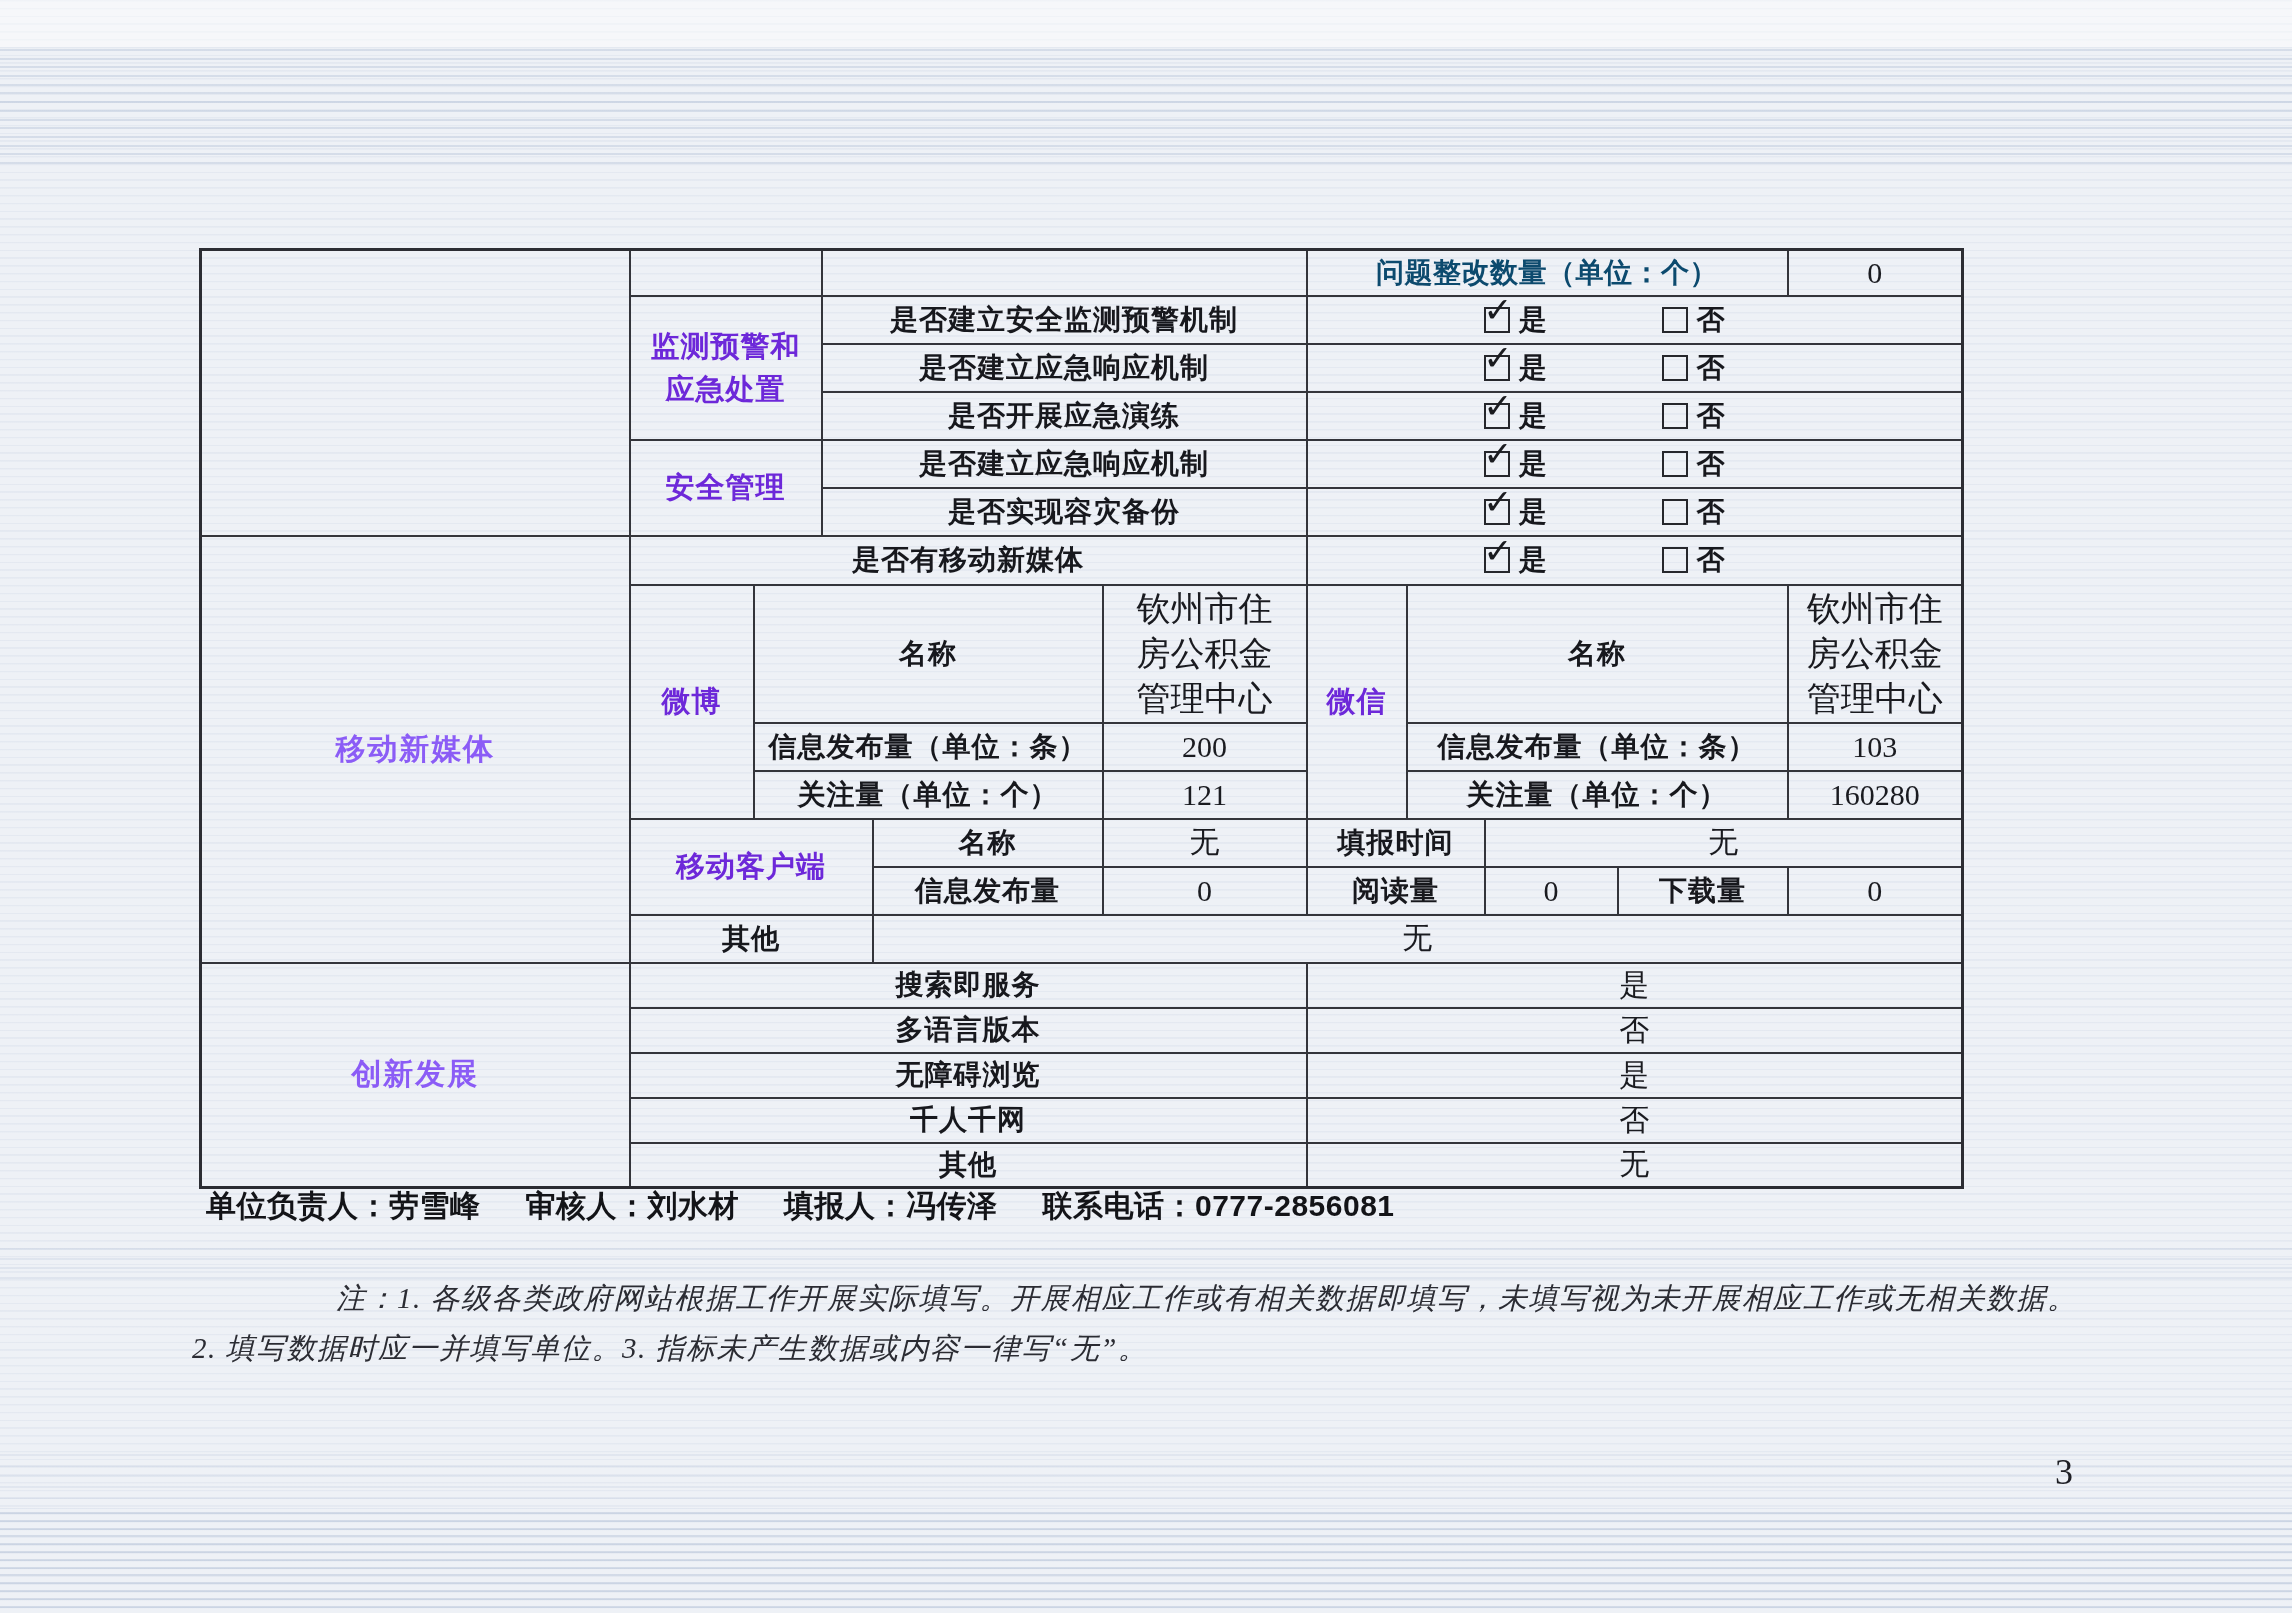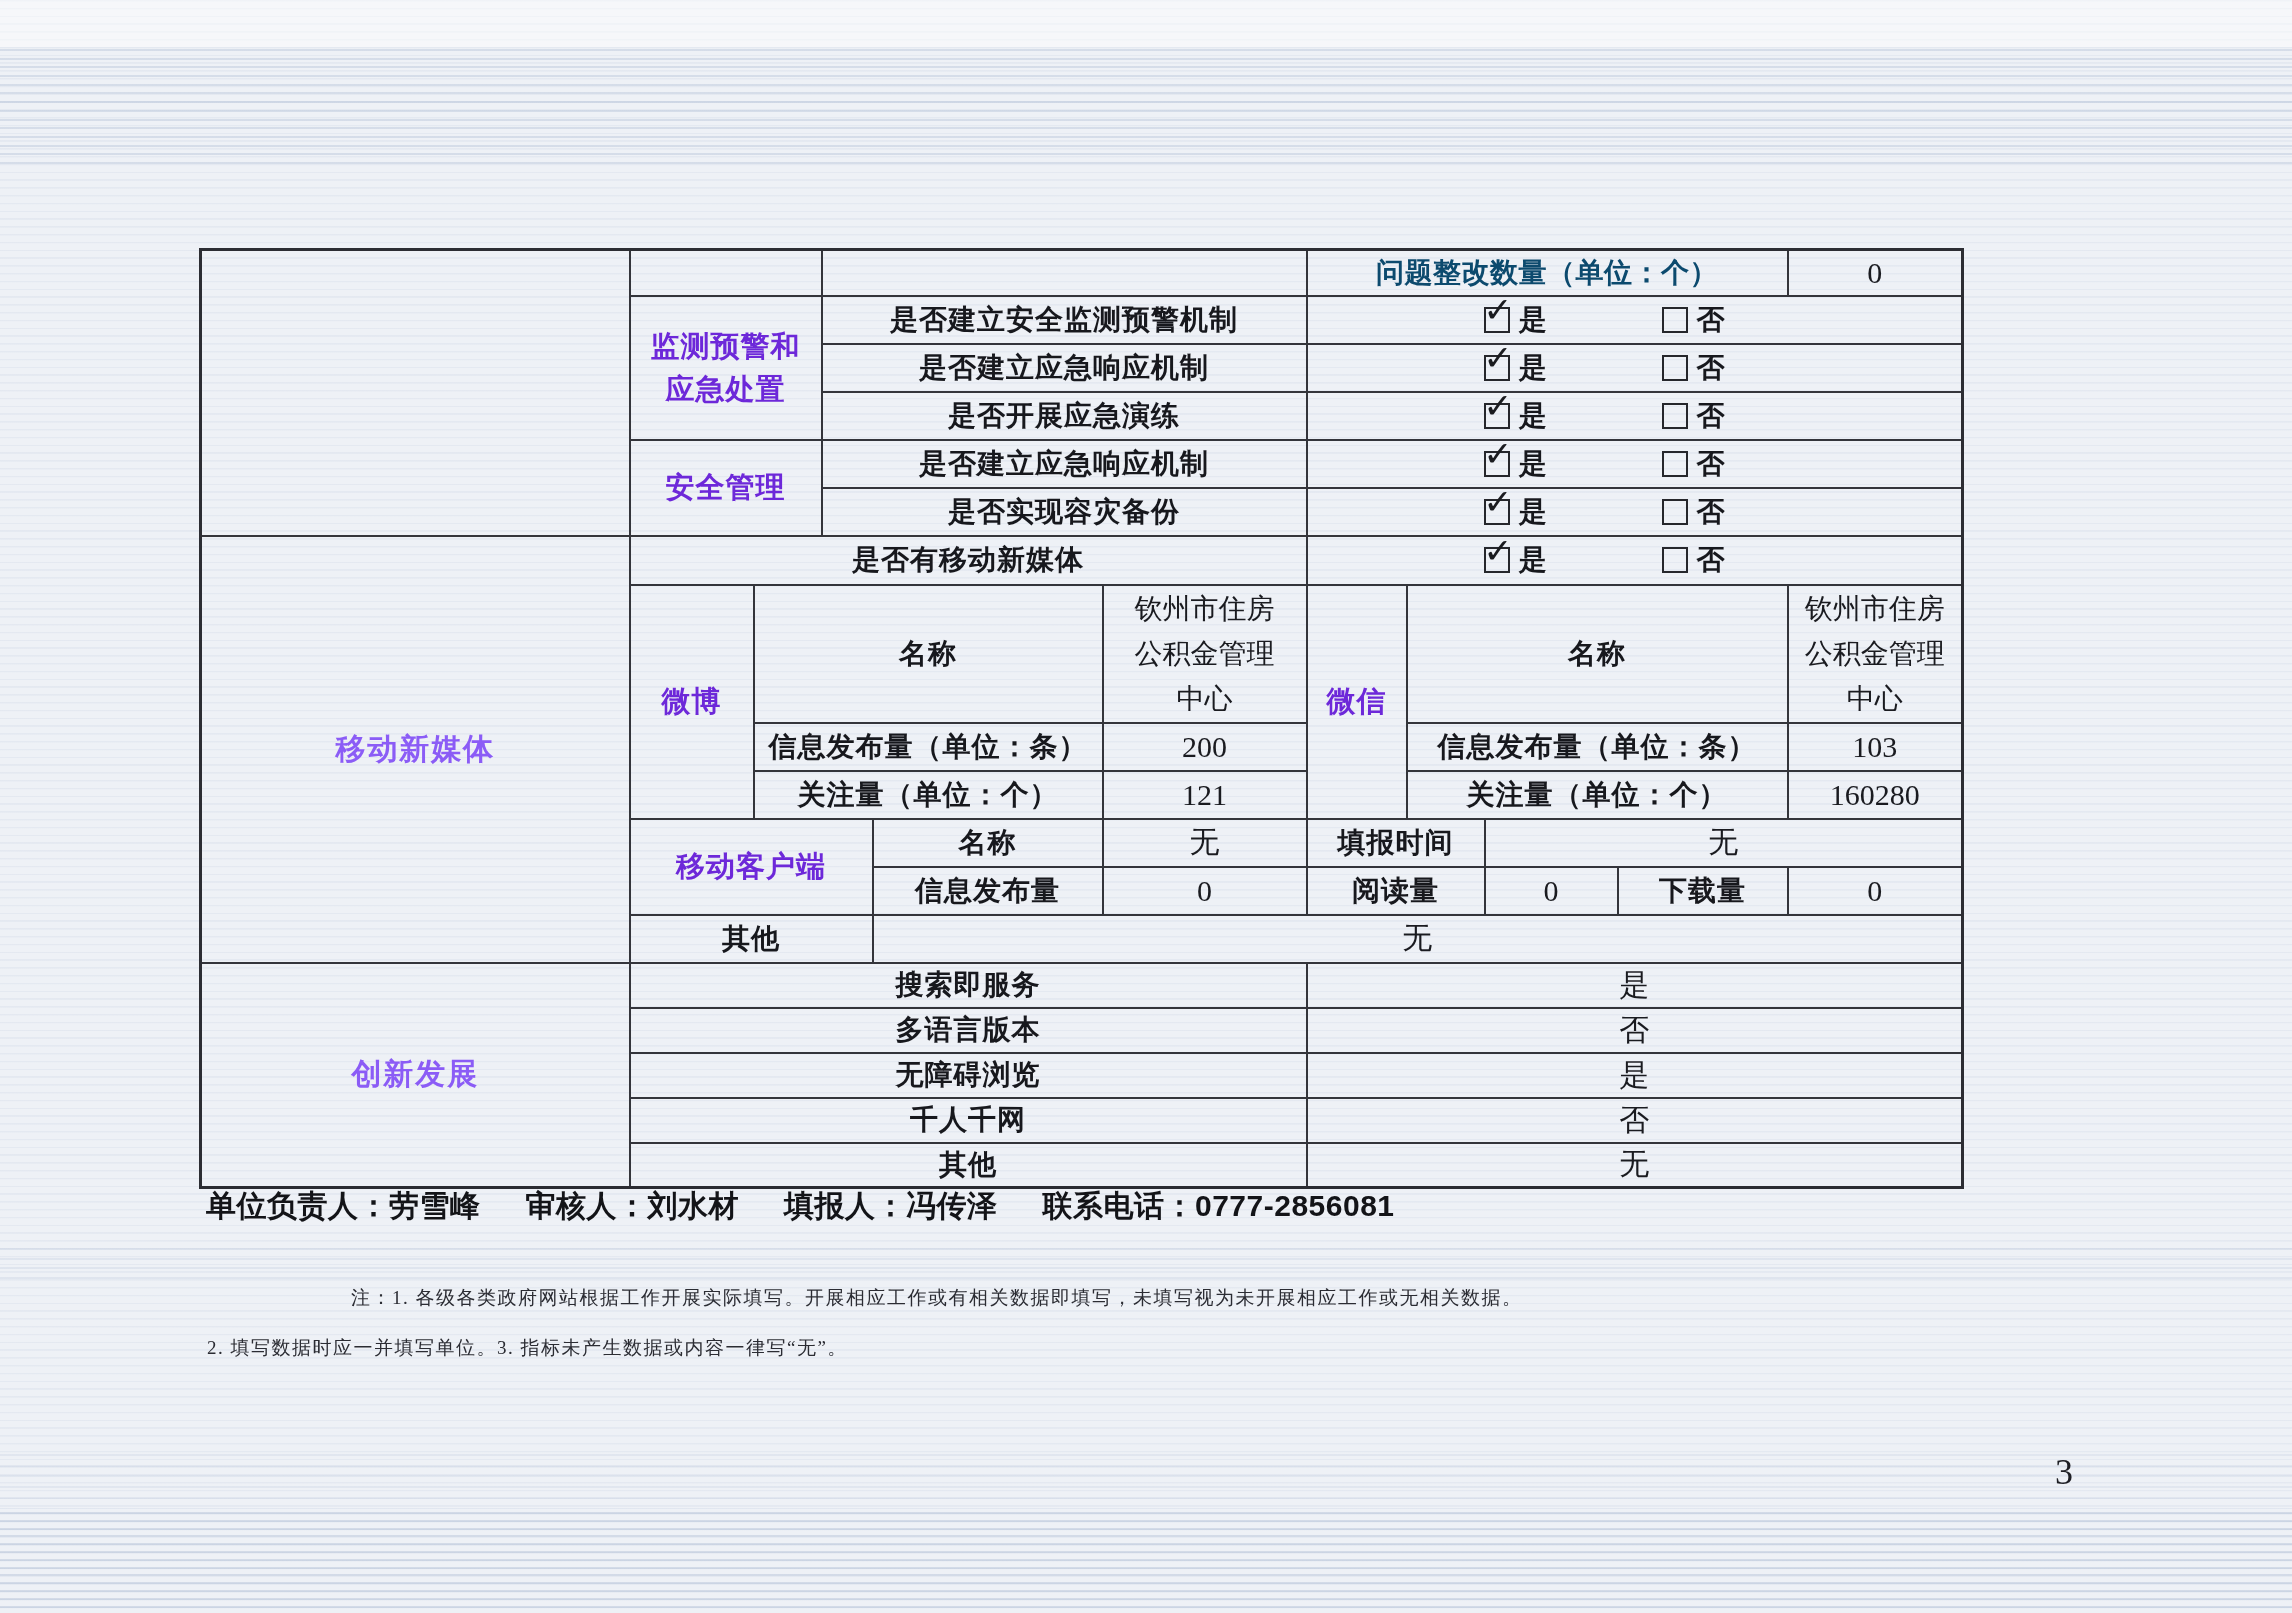--- a/index.html
+++ b/index.html
@@ -55,21 +55,21 @@
   table.form{border:3.3px solid #2c2d33;}
   .r47{height:46px}.r49{height:48px}.r51{height:49px}.r142{height:138px}.r46{height:45px}
 
   .q{font-weight:700;font-size:28px;letter-spacing:1px;color:#17181d;}
   .grp{font-weight:700;font-size:29px;letter-spacing:1px;line-height:43px;color:#6d28d9;}
   .sec{font-weight:700;font-size:30px;letter-spacing:1.9px;color:#8b5cf6;}
   .lbl{font-weight:700;font-size:28px;letter-spacing:0.5px;color:#0c4a6e;}
   .val{font-family:"Liberation Serif","DejaVu Serif",serif;font-size:30px;color:#1a1b20;}
   .name-val{
     font-family:"Liberation Serif","DejaVu Serif",serif;
-    font-size:28px;line-height:45px;color:#1a1b20;
+    font-size:34px;line-height:45px;color:#1a1b20;
     padding:0 21.3px;display:inline-block;
   }
   td.tight .name-val{padding:0 7.8px;}
 
   
   .cbrow{display:flex;justify-content:center;align-items:center;gap:115px;padding-right:60px;}
   .cbgroup{display:inline-flex;align-items:center;gap:8.7px;}
   .cbox{
     display:inline-block;width:22px;height:22px;position:relative;
     border:2.9px solid #26272c;background:transparent;flex:none;
@@ -81,23 +81,23 @@
   }
   .cblab{font-weight:600;font-size:28px;color:#17181d;}
 
   
   .footer{
     position:absolute;left:206px;top:1186px;width:1824px;z-index:2;
     display:flex;column-gap:45px;white-space:nowrap;
     font-weight:700;font-size:30px;letter-spacing:0.5px;color:#131418;text-align:right;
   }
   .notes{
-    position:absolute;left:207px;top:1273px;width:1989px;z-index:2;
-    font-family:"Liberation Serif","DejaVu Serif",serif;
-    font-size:19px;line-height:50px;letter-spacing:1.5px;color:#2b2c33;
+    position:absolute;left:192px;top:1273px;width:1989px;z-index:2;
+    font-family:"Liberation Serif","DejaVu Serif",serif;font-style:italic;
+    font-size:29px;line-height:50px;letter-spacing:1.5px;color:#2b2c33;
   }
   .notes .l1{padding-left:144px;}
   .page-num{
     position:absolute;left:2055px;top:1451px;z-index:2;
     font-family:"Liberation Serif","DejaVu Serif",serif;
     font-size:36px;color:#1d1e24;
   }
 </style>
 </head>
 <body>

